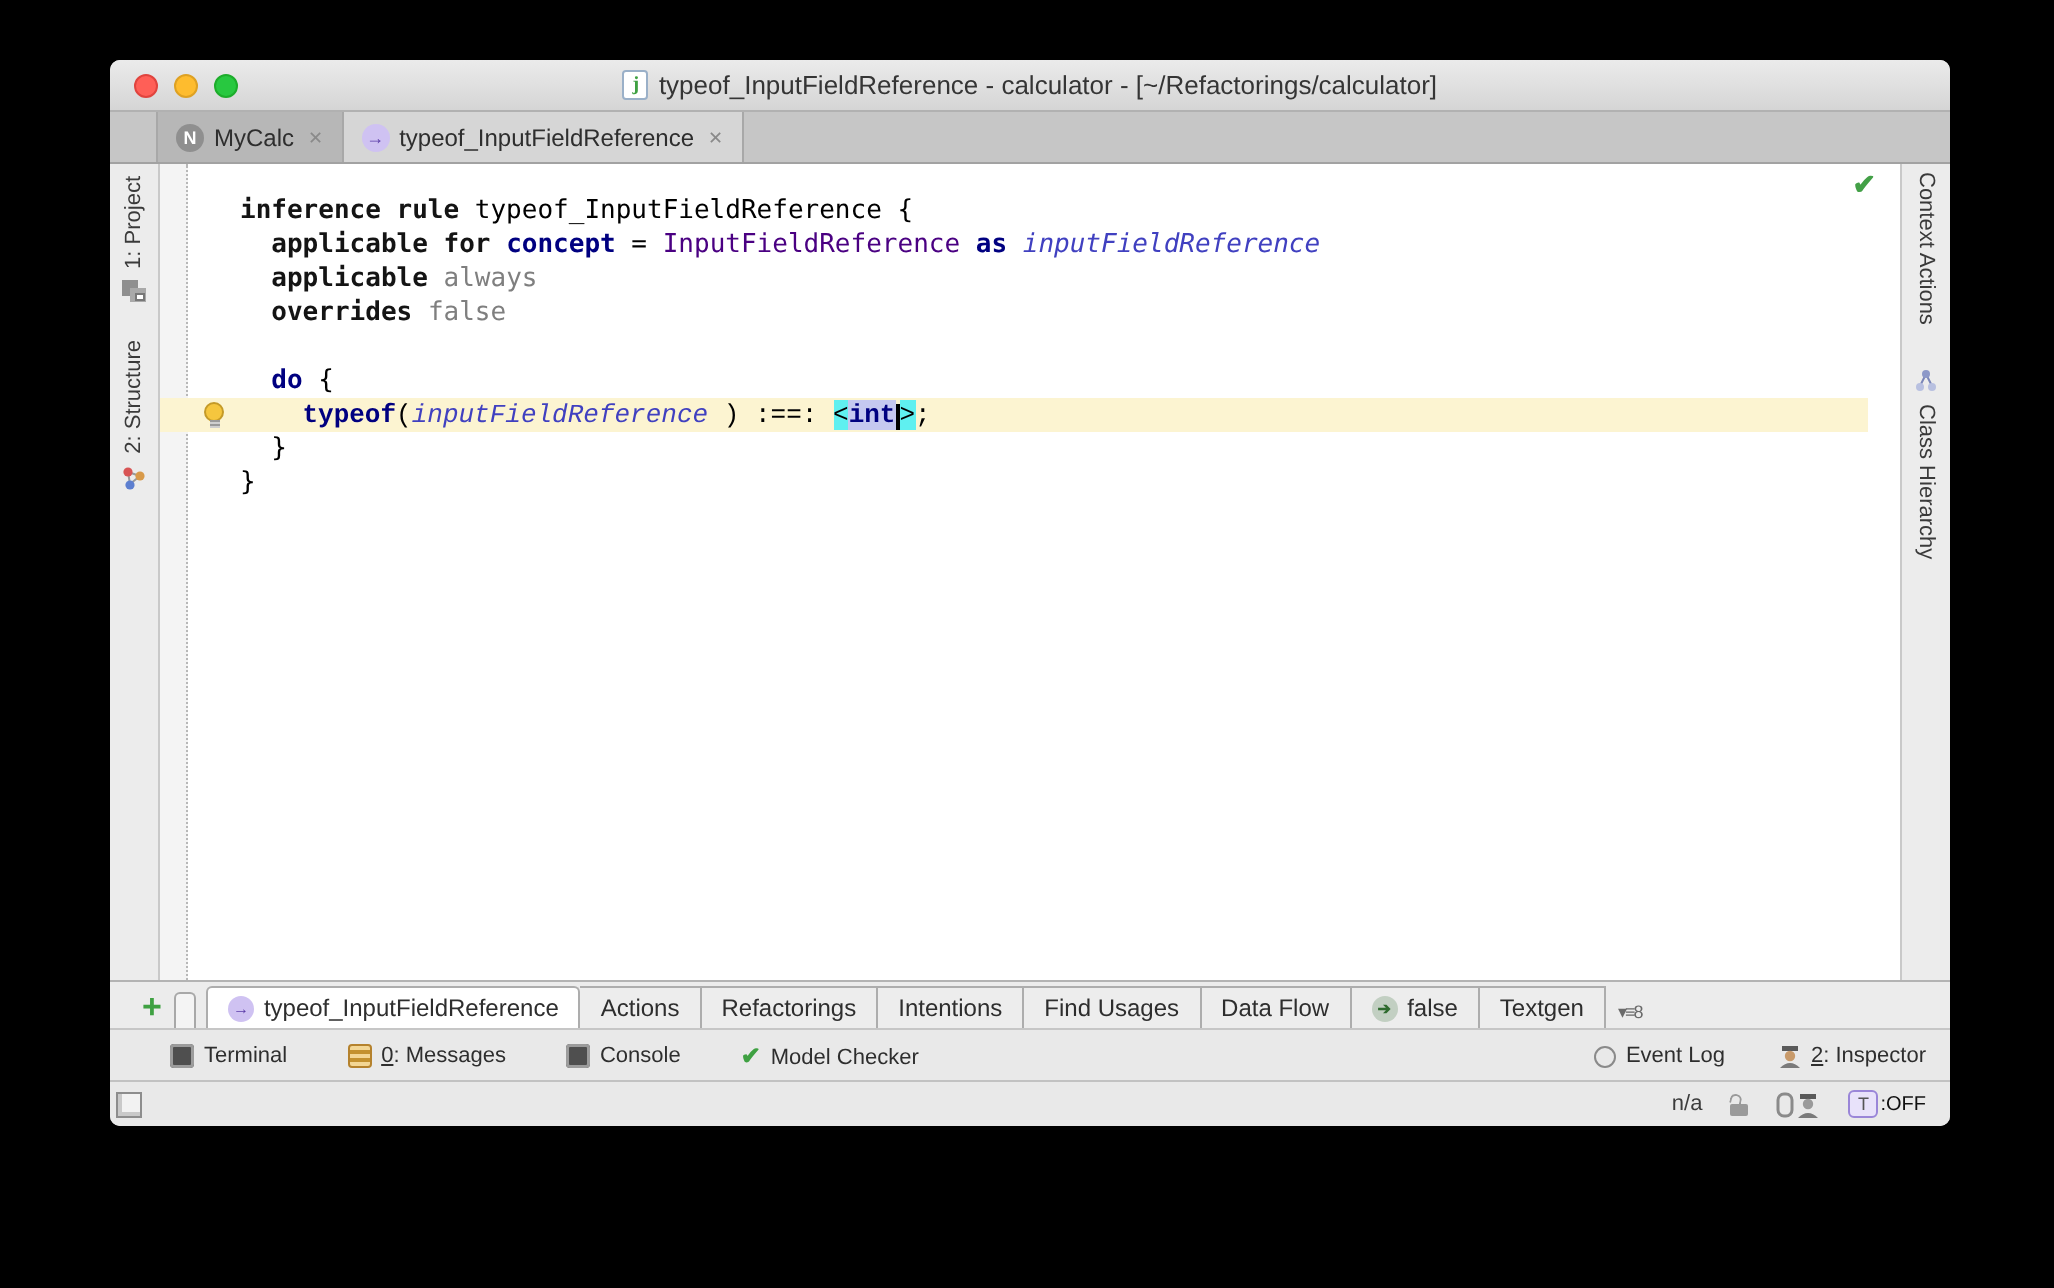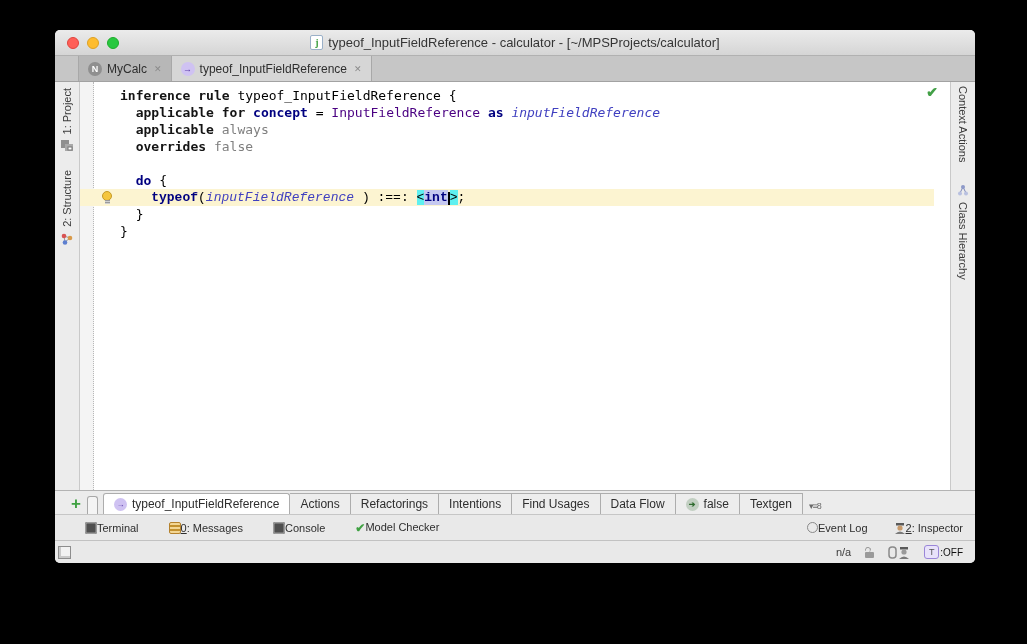--- a/index.html
+++ b/index.html
@@ -44,21 +44,21 @@
   .strip.left  { border-right:1px solid #c9c9c9; padding-top:6px; }
   .strip.right { border-left:1px solid #c9c9c9; padding-top:4px; }
   .vbtn { display:flex; flex-direction:column; align-items:center; gap:5px; }
   .vlabel-up { writing-mode:vertical-rl; transform:rotate(180deg); font-size:11px; color:#3a3a3a; }
   .vlabel-down { writing-mode:vertical-rl; font-size:11px; color:#3a3a3a; }
 
   
   .editor { flex:1; background:#fff; position:relative; overflow:hidden; }
   .gutter { position:absolute; left:0; top:0; bottom:0; width:14px; background:#f4f4f4;
             border-right:1px dotted #b8b8b8; }
-  .code { position:absolute; left:0; top:0; right:16px; padding-top:5px;
+  .code { position:absolute; left:0; top:0; right:16px; padding-top:15px;
           font:13px "DejaVu Sans Mono", monospace; white-space:pre; }
   .cl { min-height:17px; line-height:17px; padding-left:40px; position:relative; }
   .cl.hl { background:#fcf4d1;font-family:Liberation Mono, monospace; }
   .sg-k { font-weight:bold; color:#141414; }
   .sg-n { font-weight:bold; color:#000080; }
   .sg-t { color:#4a0082; }
   .sg-v { font-style:italic; color:#4040c0; }
   .sg-g { color:#7f7f7f; }
   .sg-p { color:#000; }
   .sg-lt { color:#000; background:#5ff0f0; }
@@ -87,21 +87,21 @@
   .btab.active + .btab { border-left:none;justify-content:flex-end; }
   .bcirc { width:13px; height:13px; border-radius:50%; display:flex; align-items:center;
            justify-content:center; font-size:8px; font-weight:bold; }
   .bcirc.purple { background:#cfc2f2; color:#5b3ca8; }
   .bcirc.green { background:#c2cfc2; color:#2e6b2e; }
   .overflow-btn { margin:0 4px 3px 6px; color:#6a6a6a; font-size:9px; letter-spacing:-1px; }
 
   
   .toolbar { height:26px; flex:0 0 26px; background:#e9e9e9; border-top:1px solid #c6c6c6;
              display:flex; align-items:center; padding:0 12px 0 30px; font-size:11px; color:#2e2e2e; }
-  .twb { display:flex; align-items:flex-start; margin-right:30px; }
+  .twb { display:flex; align-items:flex-end; gap:5px; margin-right:30px; }
   .twb .u { text-decoration:underline; }
   .spacer { flex:1; }
   .twb.rt { margin-right:0; margin-left:26px; }
   .icon-sq { width:12px; height:12px; border-radius:2px; background:#4f4f4f;
              box-shadow:inset 0 0 0 1.5px #9c9c9c; }
   .icon-msgs { width:12px; height:12px; border-radius:2px; border:1px solid #b5822d;
                background:repeating-linear-gradient(#f3d694 0 2px,#c3912f 2px 4px); }
   .icon-check { color:#3fa142; font-size:12px; font-weight:bold; }
   .icon-ring { width:11px; height:11px; border-radius:50%; border:1.5px solid #8a8a8a; }
 
@@ -127,21 +127,21 @@
 <div class="window">
 
   <div class="titlebar">
     <div class="traffic">
       <div class="tl red"></div>
       <div class="tl yellow"></div>
       <div class="tl green"></div>
     </div>
     <div class="title-wrap">
       <div class="doc-icon">j</div>
-      <div class="title-text">typeof_InputFieldReference - calculator - [~/MPSProjects/calculator]</div>
+      <div class="title-text">typeof_InputFieldReference - calculator - [~/Refactorings/calculator]</div>
     </div>
   </div>
 
   <div class="tabstrip">
     <div class="etab inactive">
       <span class="tab-circle circ-n">N</span>
       <span>MyCalc</span>
       <span class="tab-close">✕</span>
     </div>
     <div class="etab active">

